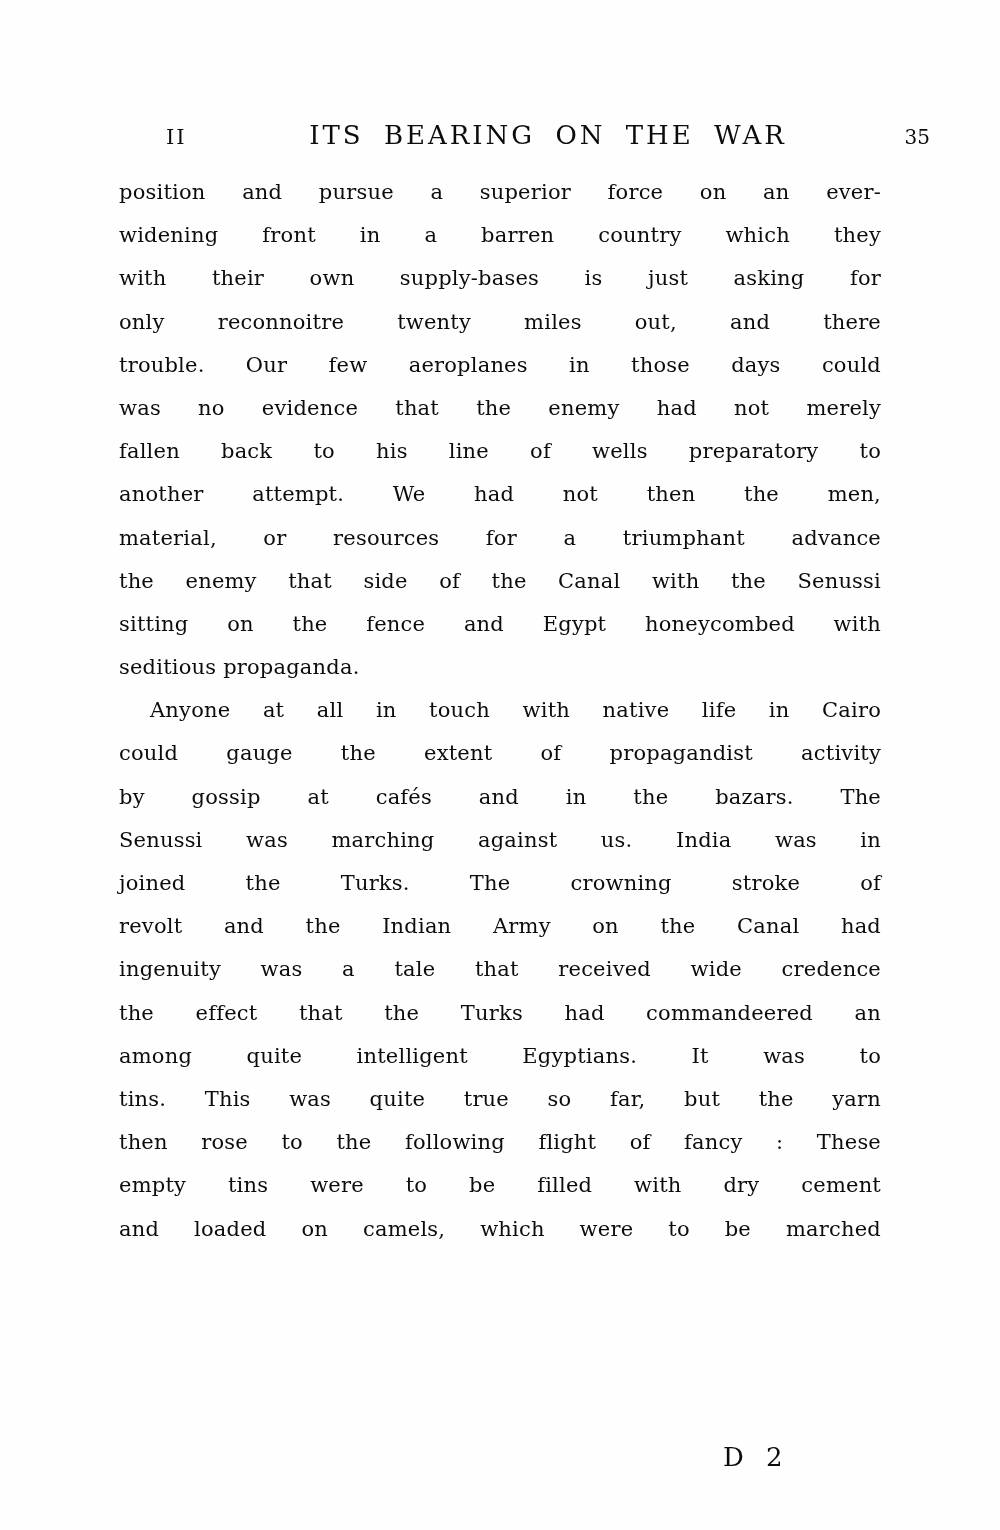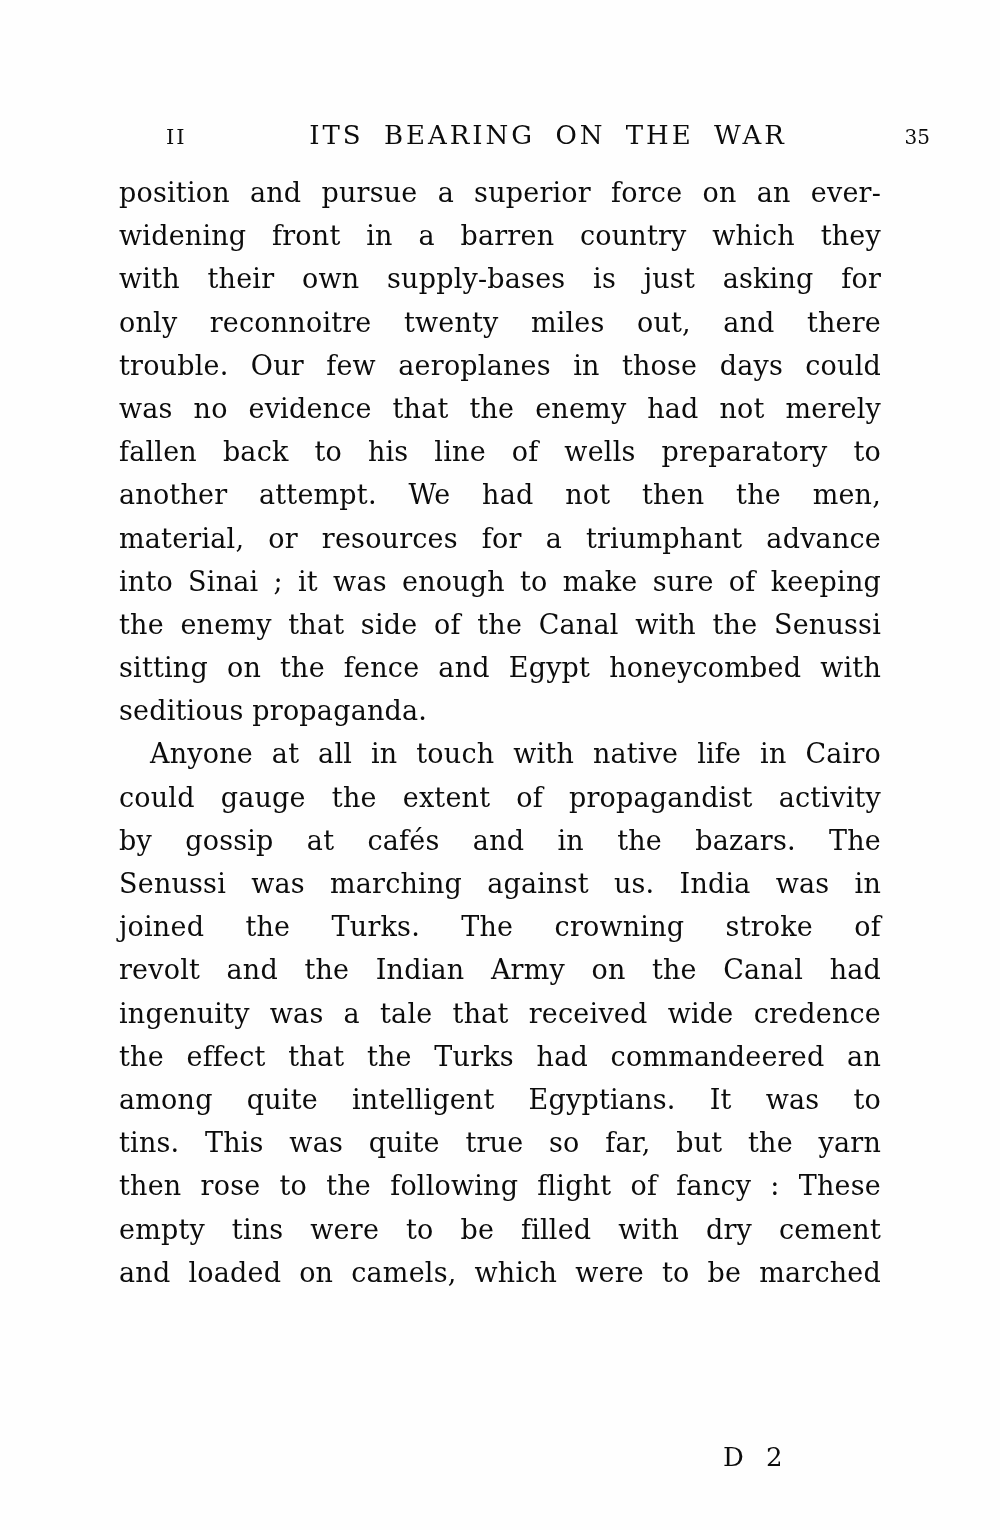--- a/index.html
+++ b/index.html
@@ -43,21 +43,21 @@
     font-size: 20px;
     flex: 0 0 auto;
     min-width: 60px;
     text-align: right;
   }
   .body-text {
     position: absolute;
     left: 119px;
     top: 171px;
     width: 762px;
-    font-size: 27px;
+    font-size: 21px;
     line-height: 43.2px;
     letter-spacing: 0.2px;
   }
   .text-line {
     text-align: justify;
     text-align-last: justify;
     height: 43.2px;
   }
   .text-line.para-end {
     text-align-last: left;
@@ -88,21 +88,20 @@
   <div class="body-text">
       <div class="text-line">position and pursue a superior force on an ever-</div>
       <div class="text-line">widening front in a barren country which they</div>
       <div class="text-line">with their own supply-bases is just asking for</div>
       <div class="text-line">only reconnoitre twenty miles out, and there</div>
       <div class="text-line">trouble.  Our few aeroplanes in those days could</div>
       <div class="text-line">was no evidence that the enemy had not merely</div>
       <div class="text-line">fallen back to his line of wells preparatory to</div>
       <div class="text-line">another attempt.  We had not then the men,</div>
       <div class="text-line">material, or resources for a triumphant advance</div>
-      <div class="text-line">into Sinai ; it was enough to make sure of keeping</div>
       <div class="text-line">the enemy that side of the Canal with the Senussi</div>
       <div class="text-line">sitting on the fence and Egypt honeycombed with</div>
       <div class="text-line para-end">seditious propaganda.</div>
       <div class="text-line first-indent">Anyone at all in touch with native life in Cairo</div>
       <div class="text-line">could gauge the extent of propagandist activity</div>
       <div class="text-line">by gossip at cafés and in the bazars.  The</div>
       <div class="text-line">Senussi was marching against us.  India was in</div>
       <div class="text-line">joined the Turks.  The crowning stroke of</div>
       <div class="text-line">revolt and the Indian Army on the Canal had</div>
       <div class="text-line">ingenuity was a tale that received wide credence</div>

